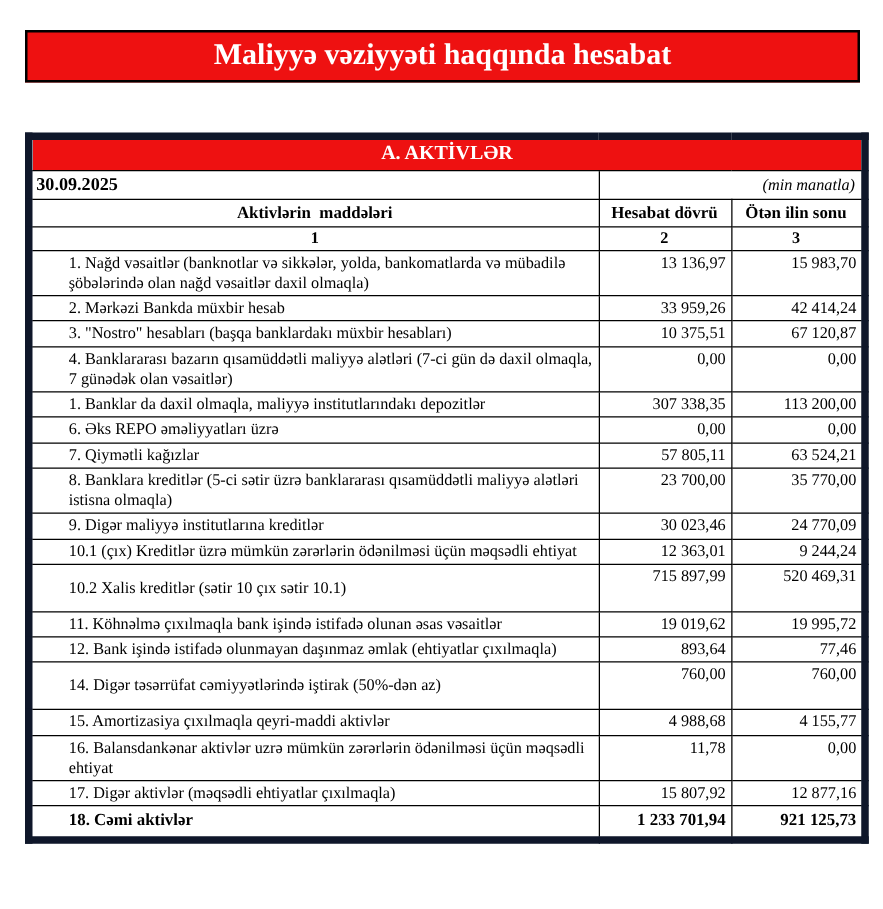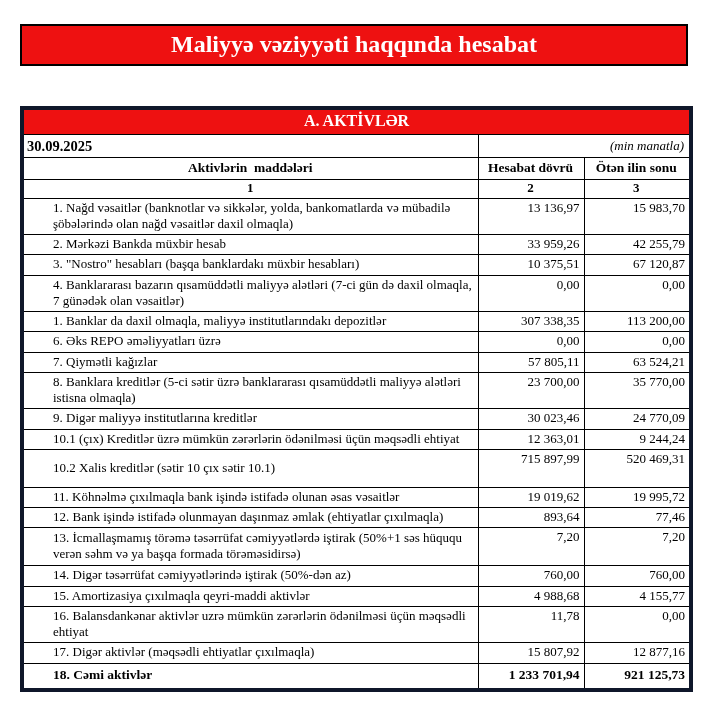--- a/index.html
+++ b/index.html
@@ -23,21 +23,21 @@
     text-align: center;
     font-weight: bold;
     font-size: 24px;
     line-height: 1.1;
     padding: 5px 0 7px 0;
     margin-bottom: 25px;
   }
   table.assets-table {
     width: 669px;
     border-collapse: collapse;
-    border: 4px solid #0f172a;
+    border: 6px solid #0f172a;
     table-layout: fixed;
     margin-top: 40px;
   }
   col.c-label { width: 456px; }
   col.c-v1    { width: 106px; }
   col.c-v2    { width: 107px; }
   td, th {
     border: 1px solid #000;
     font-size: 13px;
     line-height: 1.25;
@@ -124,21 +124,21 @@
     <tbody id="rows-body">
   <tr>
     <td class="label">1. Nağd vəsaitlər (banknotlar və sikkələr, yolda, bankomatlarda və mübadilə şöbələrində olan nağd vəsaitlər daxil olmaqla)</td>
     <td class="num">13 136,97</td>
     <td class="num">15 983,70</td>
   </tr>
 
   <tr>
     <td class="label">2. Mərkəzi Bankda müxbir hesab</td>
     <td class="num">33 959,26</td>
-    <td class="num">42 255,79</td>
+    <td class="num">42 414,24</td>
   </tr>
 
   <tr>
     <td class="label">3. "Nostro" hesabları (başqa banklardakı müxbir hesabları)</td>
     <td class="num">10 375,51</td>
     <td class="num">67 120,87</td>
   </tr>
 
   <tr>
     <td class="label">4. Banklararası bazarın qısamüddətli maliyyə alətləri (7-ci gün də daxil olmaqla, 7 günədək olan vəsaitlər)</td>
@@ -194,25 +194,20 @@
     <td class="num">19 019,62</td>
     <td class="num">19 995,72</td>
   </tr>
 
   <tr>
     <td class="label">12. Bank işində istifadə olunmayan daşınmaz əmlak (ehtiyatlar çıxılmaqla)</td>
     <td class="num">893,64</td>
     <td class="num">77,46</td>
   </tr>
 
-  <tr>
-    <td class="label">13. İcmallaşmamış törəmə təsərrüfat cəmiyyətlərdə iştirak (50%+1 səs hüququ verən səhm və ya başqa formada törəməsidirsə)</td>
-    <td class="num">7,20</td>
-    <td class="num">7,20</td>
-  </tr>
 
   <tr>
     <td class="label">14. Digər təsərrüfat cəmiyyətlərində iştirak (50%-dən az)</td>
     <td class="num">760,00</td>
     <td class="num">760,00</td>
   </tr>
 
   <tr>
     <td class="label">15. Amortizasiya çıxılmaqla qeyri-maddi aktivlər</td>
     <td class="num">4 988,68</td>

